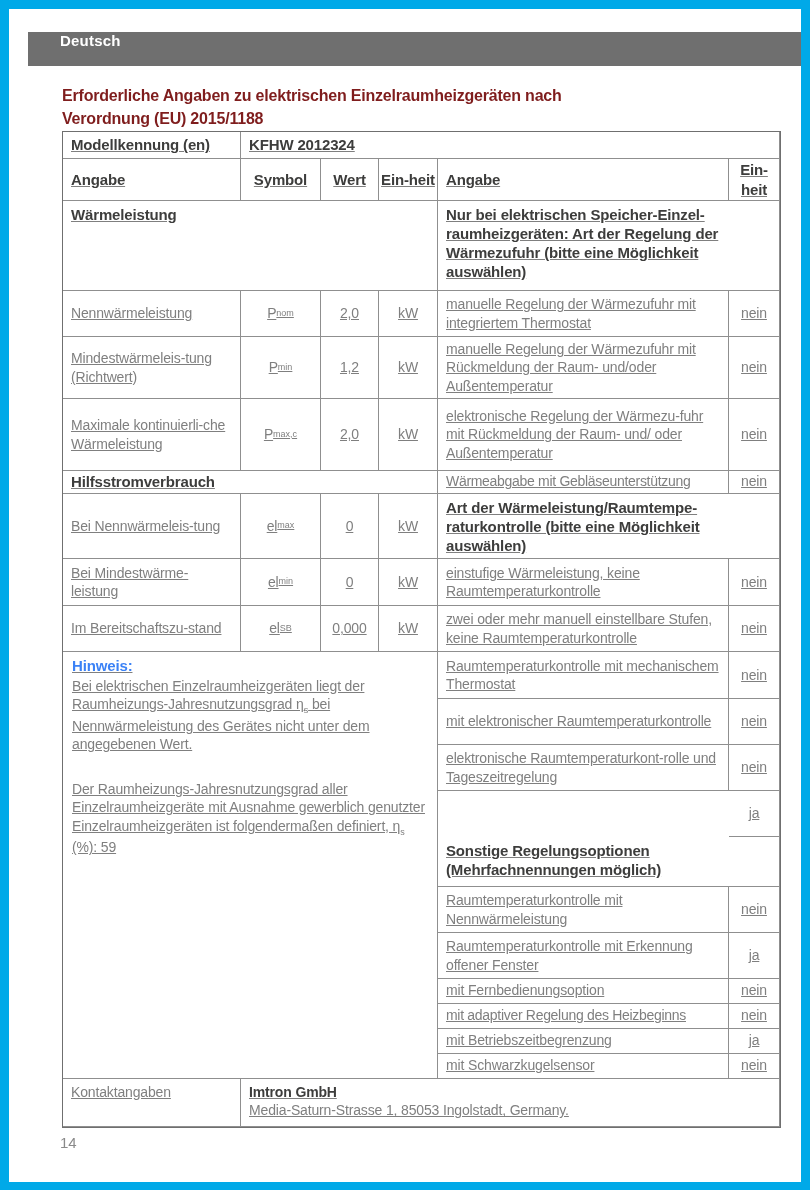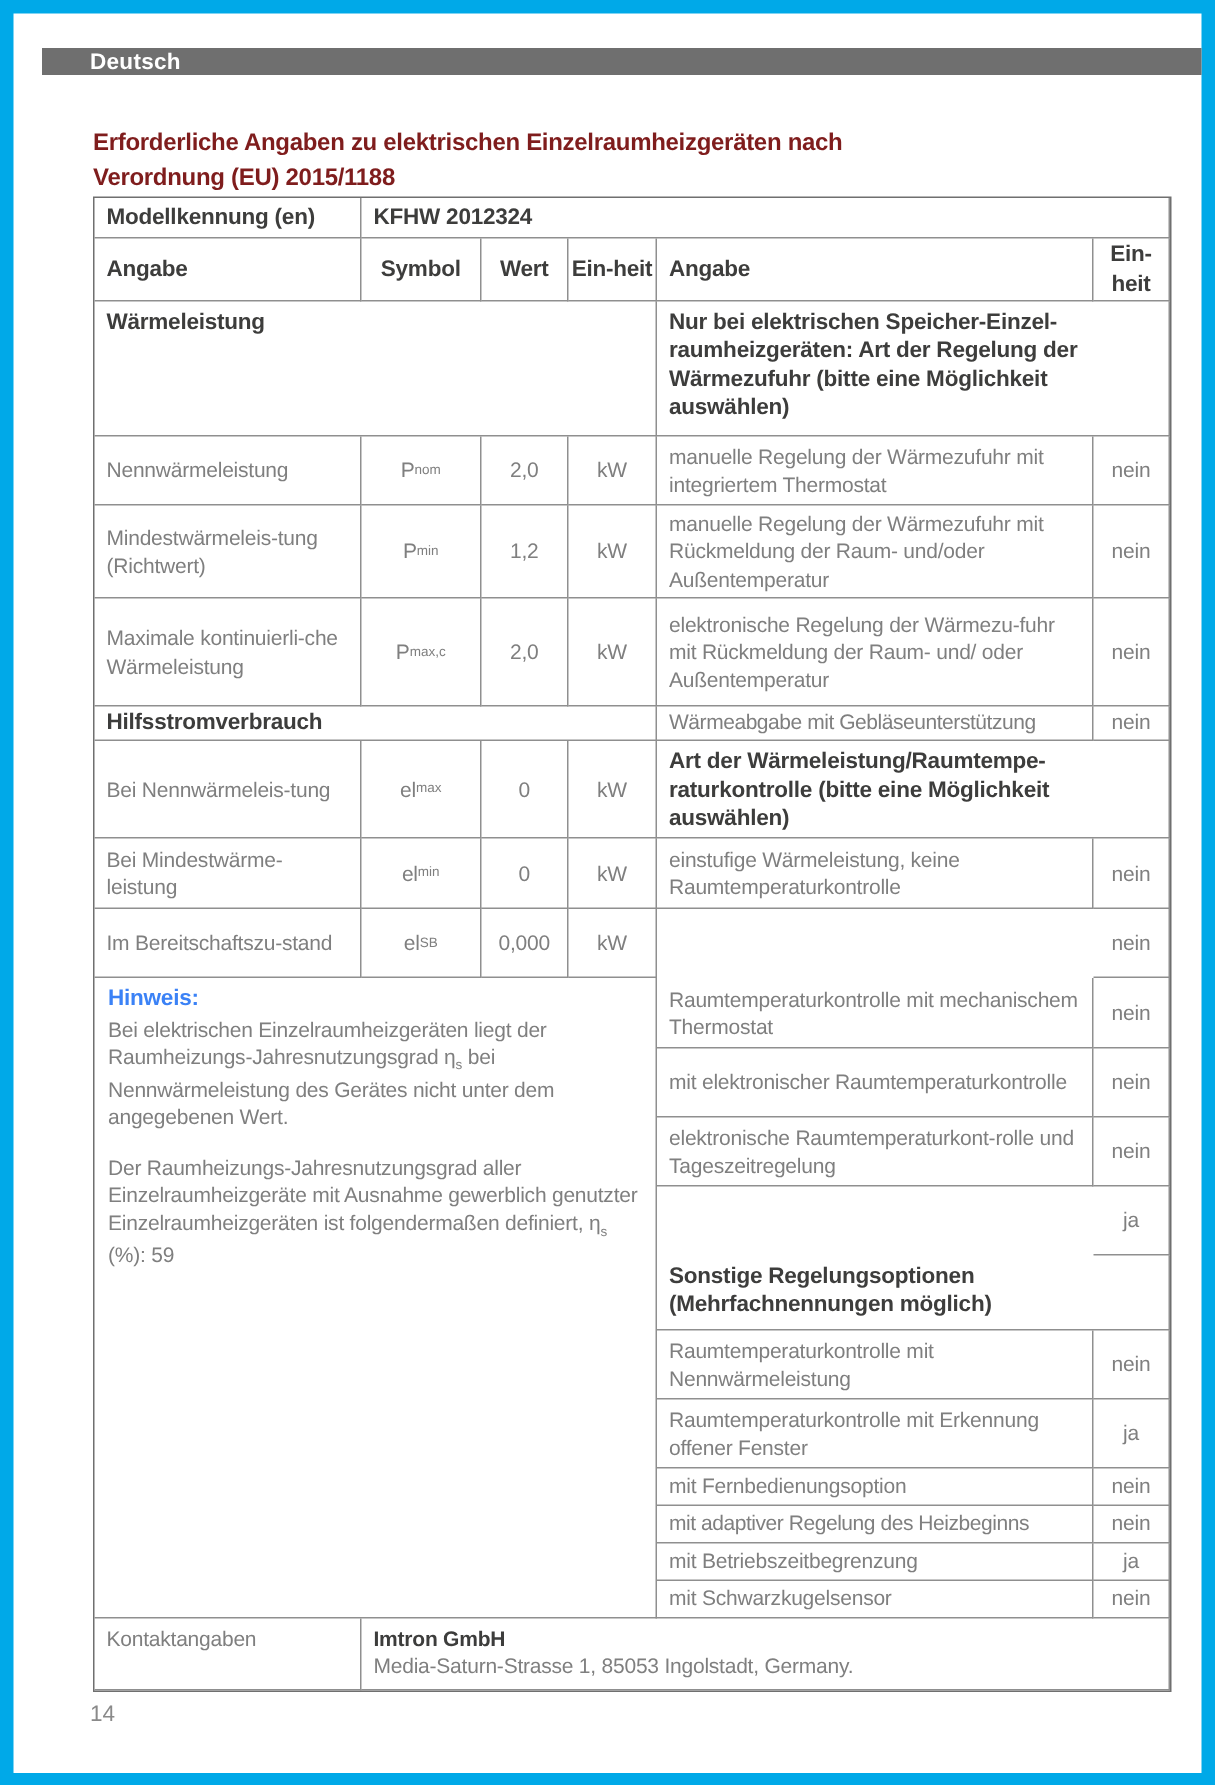--- a/index.html
+++ b/index.html
@@ -5,50 +5,50 @@
   html,body{margin:0;padding:0;}
   body{
     width:810px;height:1190px;position:relative;background:#ffffff;
     font-family:"Liberation Sans","DejaVu Sans",sans-serif;overflow:hidden;
   }
   .frame{
     position:absolute;inset:0;border-style:solid;border-color:#00a9e8;
     border-width:9px 9px 8px 9px;box-sizing:border-box;pointer-events:none;
   }
   .langbar{
-    position:absolute;left:28px;top:32px;right:9px;height:18px;background:#6f6f6f;
-    display:flex;align-items:flex-end;padding-left:32px;box-sizing:border-box;
+    position:absolute;left:28px;top:32px;right:9px;height:34px;background:#6f6f6f;
+    display:flex;align-items:flex-start;padding-left:32px;box-sizing:border-box;
   }
   .langbar span{color:#ffffff;font-weight:bold;font-size:15px;letter-spacing:.2px;}
   .title{
     position:absolute;left:62px;top:84px;width:690px;
     color:#7f1d1d;font-weight:bold;font-size:16px;line-height:1.45;letter-spacing:-0.2px;
   }
   .etable{
     position:absolute;left:62px;top:131px;width:717px;
     display:grid;
     grid-template-columns:178px 80px 58px 59px 291px 51px;
     grid-template-rows:27px 42px 90px 46px 62px 72px 23px 65px 47px 46px 47px 46px 46px 46px 50px 46px 46px 25px 25px 25px 25px 48px;
     border:1px solid #6f6f6f;
-    color:#7f7f7f;font-size:14px;
+    color:#7f7f7f;font-size:14px;text-decoration:underline;
   }
   .cell{
     border-right:1px solid #8f8f8f;border-bottom:1px solid #8f8f8f;
     box-sizing:border-box;display:flex;align-items:center;
     padding:2px 8px;line-height:1.32;letter-spacing:-0.15px;overflow:hidden;
   }
   .bold{font-weight:bold;color:#3d3d3c;}
   .big{font-size:15px;line-height:1.27;}
   .top{align-items:flex-start;padding-top:4px;}
   .ctr{justify-content:center;text-align:center;padding-left:2px;padding-right:2px;}
   .sym sub,.note sub{font-size:9px;letter-spacing:0;}
   .note{display:block;padding:4px 12px 4px 9px;}
   .note .nt{font-weight:bold;color:#3b82f6;font-size:15px;margin-bottom:1px;}
   .note p{margin:0;}
-  .note p.gap{margin-bottom:15px;}
+  .note p.gap{margin-bottom:26px;}
   .contact-body{display:block;padding-top:4px;}
   .contact-body .cname{font-weight:bold;color:#3d3d3c;}
   .pageno{position:absolute;left:60px;top:1134px;color:#8a8a8a;font-size:15px;}
 </style>
 </head>
 <body>
 
 <div class="frame"></div>
 
 <div class="langbar">
@@ -128,20 +128,21 @@
   <div class="cell" style="grid-area:9/5/10/6">einstufige Wärmeleistung, keine Raumtemperaturkontrolle</div>
   <div class="cell ctr" style="grid-area:9/6/10/7">nein</div>
 
   <div class="cell" style="grid-area:10/1/11/2">Im Bereitschaftszu-stand</div>
   <div class="cell ctr sym" style="grid-area:10/2/11/3">
       <span>el</span>
       <sub>SB</sub>
     </div>
   <div class="cell ctr" style="grid-area:10/3/11/4">0,000</div>
   <div class="cell ctr" style="grid-area:10/4/11/5">kW</div>
+  <div class="cell" style="grid-area:10/5/11/6">zwei oder mehr manuell einstellbare Stufen, keine Raumtemperaturkontrolle</div>
   <div class="cell ctr" style="grid-area:10/6/11/7">nein</div>
 
   <div class="cell note" style="grid-area:11/1/22/5">
     <div class="nt">Hinweis:</div>
     <p class="gap"><span>Bei elektrischen Einzelraumheizgeräten liegt der Raumheizungs-Jahresnutzungsgrad η</span><sub>s</sub><span> bei Nennwärmeleistung des Gerätes nicht unter dem angegebenen Wert.</span></p>
     <p><span>Der Raumheizungs-Jahresnutzungsgrad aller Einzelraumheizgeräte mit Ausnahme gewerblich genutzter Einzelraumheizgeräten ist folgendermaßen definiert, η</span><sub>s</sub><span> (%): 59</span></p>
   </div>
 
   <div class="cell" style="grid-area:11/5/12/6">Raumtemperaturkontrolle mit mechanischem Thermostat</div>
   <div class="cell ctr" style="grid-area:11/6/12/7">nein</div>

